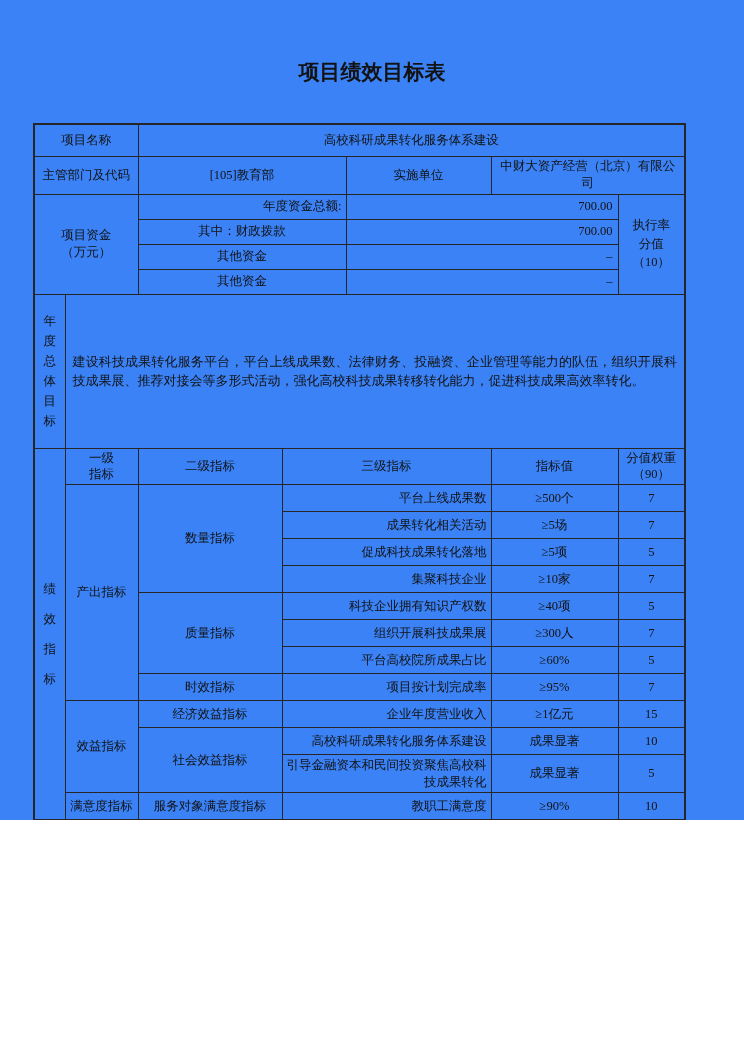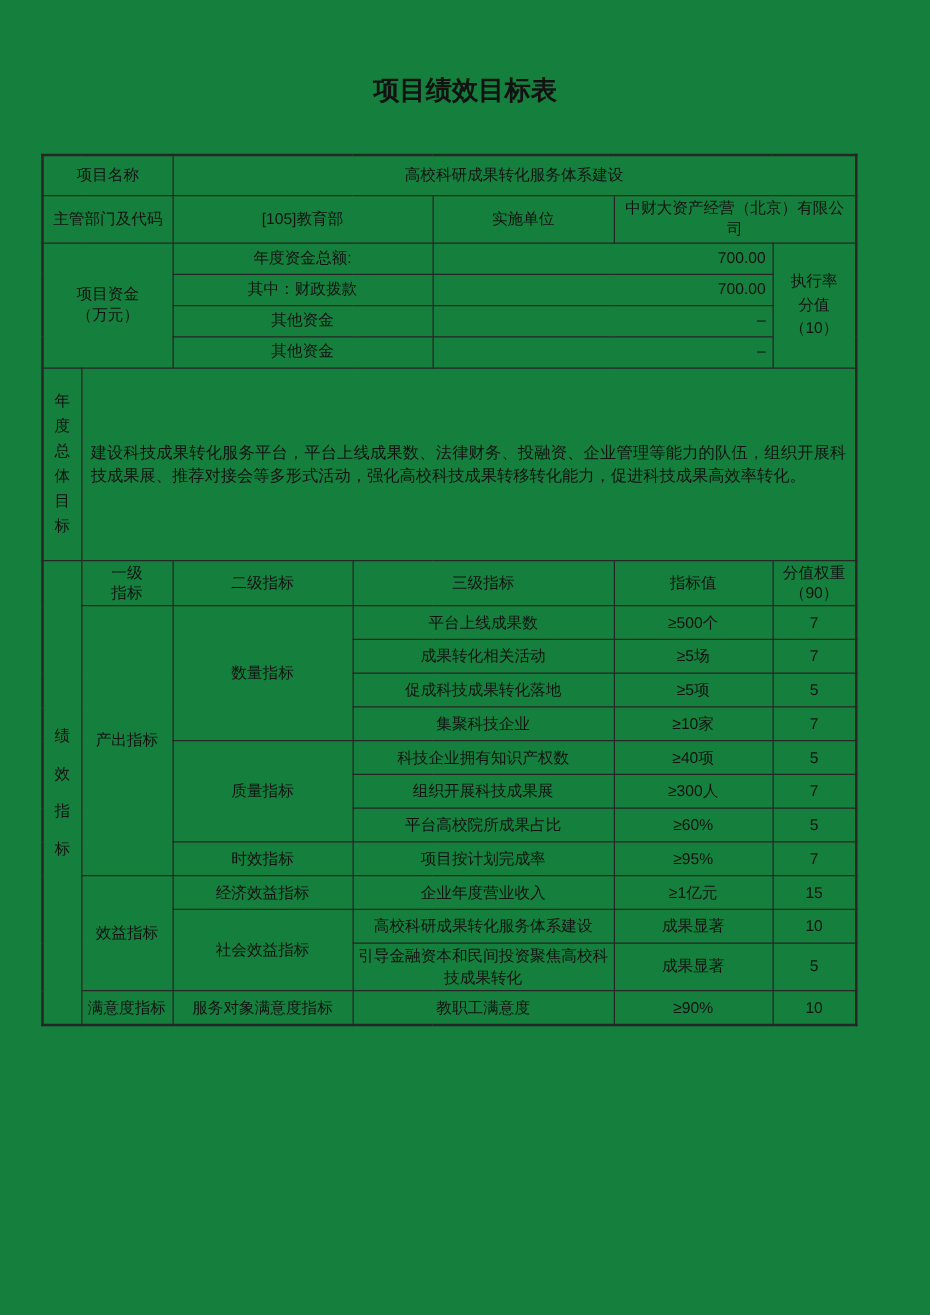--- a/index.html
+++ b/index.html
@@ -1,20 +1,20 @@
 <!DOCTYPE html>
 <html><head>
 <meta charset="utf-8">
 <style>
   html,body { margin:0; padding:0; background:#ffffff; }
   .page {
     position:relative;
-    width:744px; height:1052px;
-    background:#15803d;
-    font-family:Liberation Sans, sans-serif;
+    width:744px; height:820px;
+    background:#3b82f6;
+    font-family:Liberation Serif, serif;
     color:#121212;
     overflow:hidden;
   }
   .doc-title {
     position:absolute; top:58px; left:0; right:0;
     text-align:center; font-size:21px; font-weight:bold;
   }
   .doc-subtitle {
     position:absolute; top:99px; left:0; right:0;
     text-align:center; font-size:13px;
@@ -25,21 +25,21 @@
     font-size:12.5px; border:2px solid #262626;
   }
   td {
     border:1px solid #262626;
     padding:1px 4px;
     text-align:center;
     vertical-align:middle;
     overflow:hidden;
     line-height:1.35;
   }
-  .left  { text-align:center; }
+  .left  { text-align:right; }
   .right { text-align:right; padding-right:5px; }
   .ml    { white-space:pre-line; }
   .vert-wrap { margin:0 auto; width:15px; word-break:break-all; text-align:center; }
   .vert-goal { line-height:1.6; }
   .vert-perf { line-height:2.4; }
   .goal-text {
     text-align:justify;
     font-size:13px;
     line-height:1.5;
     padding:4px 7px;

